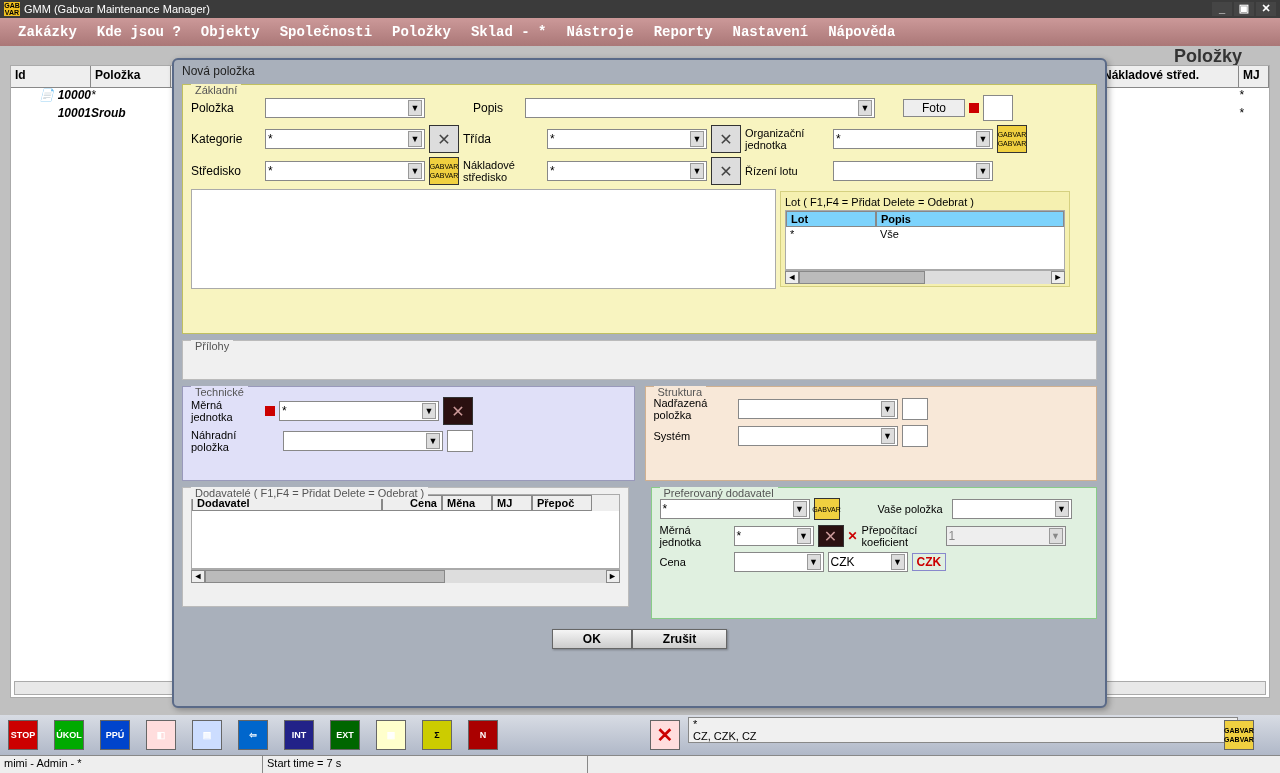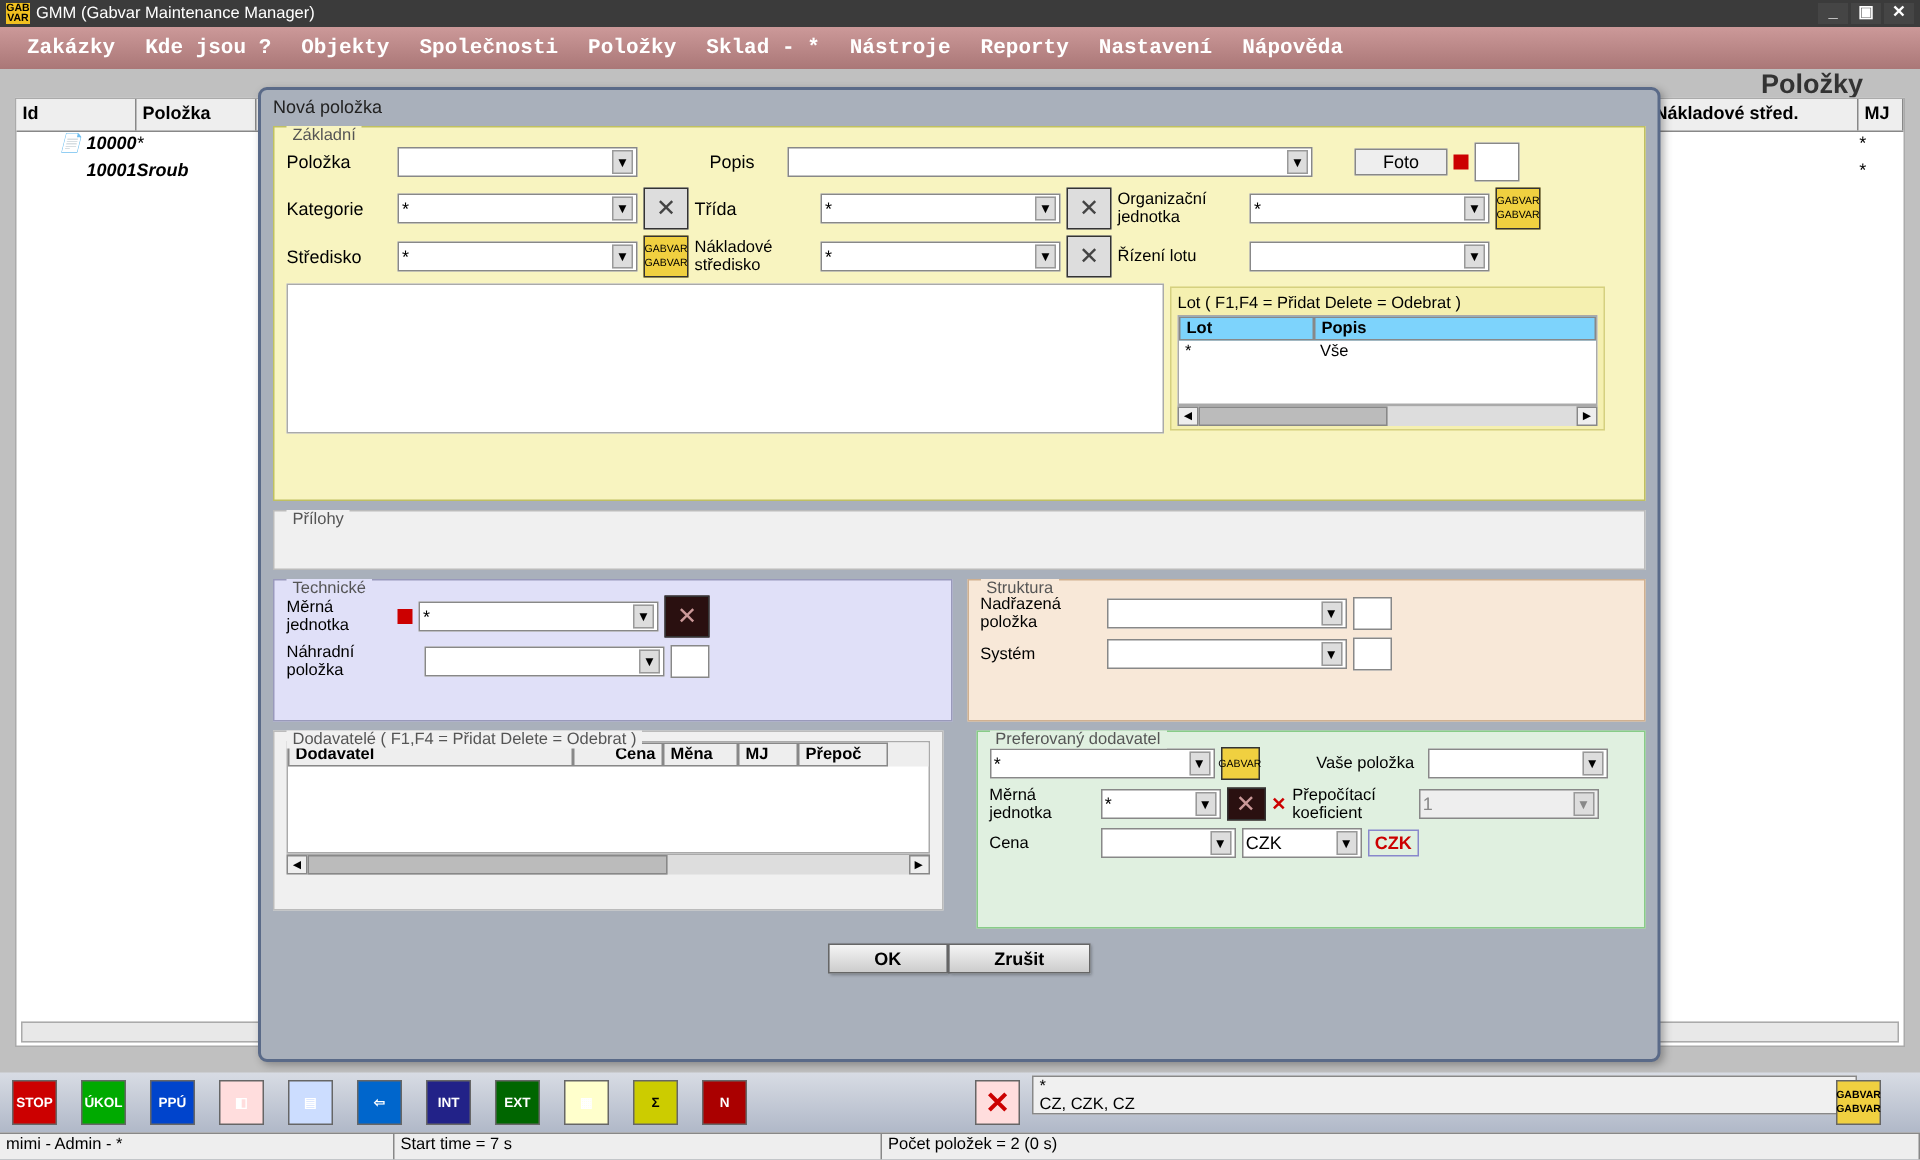--- a/index.html
+++ b/index.html
@@ -359,14 +359,13 @@
   <div class="tb-info">
     <div>*</div>
     <div>CZ, CZK, CZ</div>
   </div>
   <div class="tb-icon icon-yellow" style="position:absolute;right:10px;background:#f0d040;color:#000;font-size:7px">GABVAR<br>GABVAR</div>
 </div>
 
 <div class="statusbar">
   <div class="cell" style="width:263px">mimi - Admin - *</div>
   <div class="cell" style="width:325px">Start time = 7 s</div>
-  <div class="cell" style="flex:1">Počet položek = 2   (0 s)</div>
 </div>
 
 </body></html>

